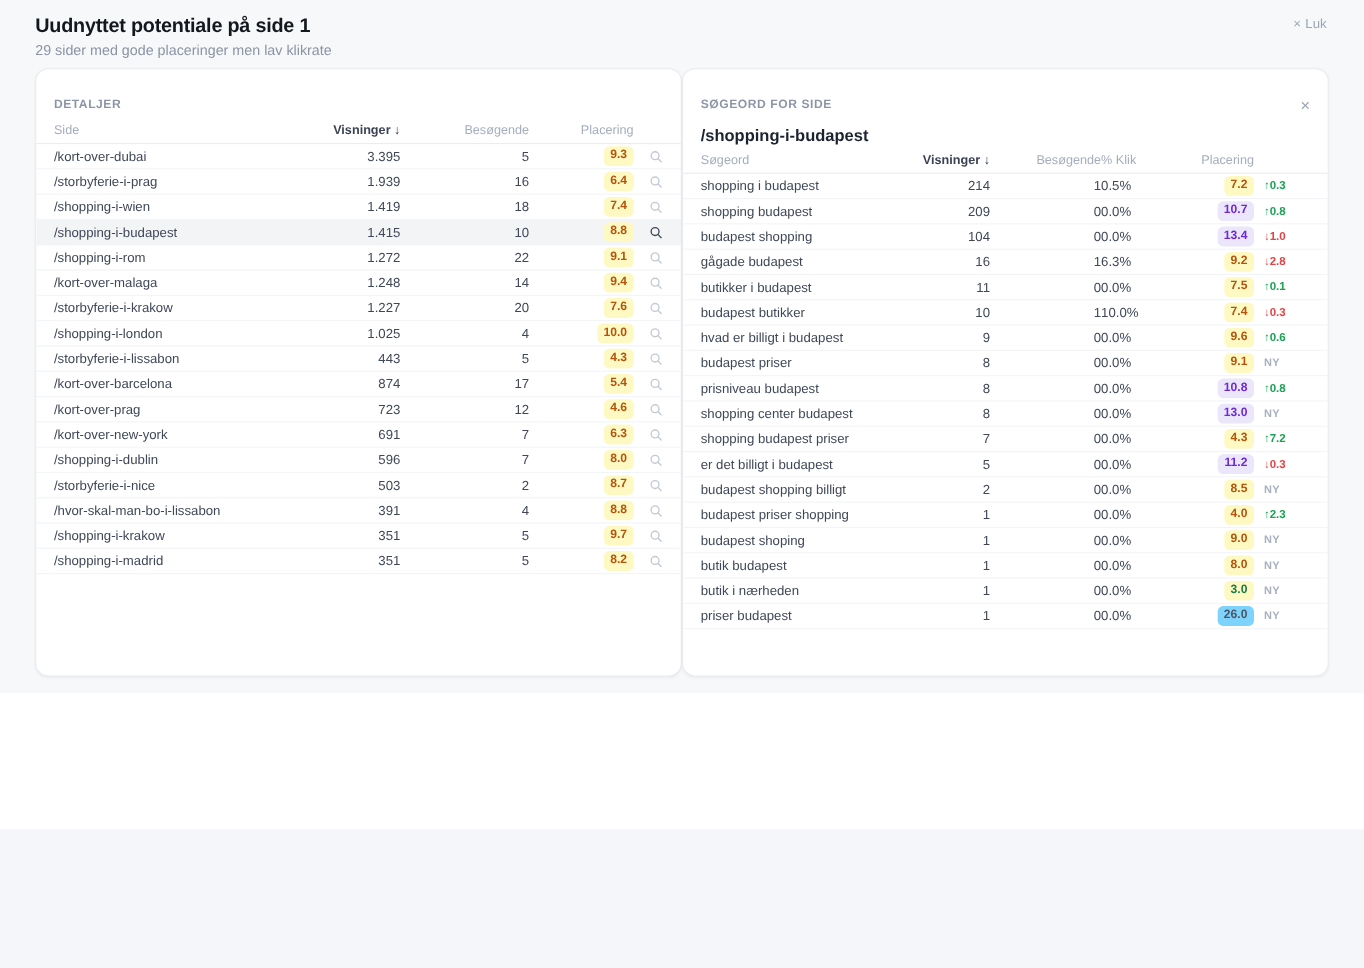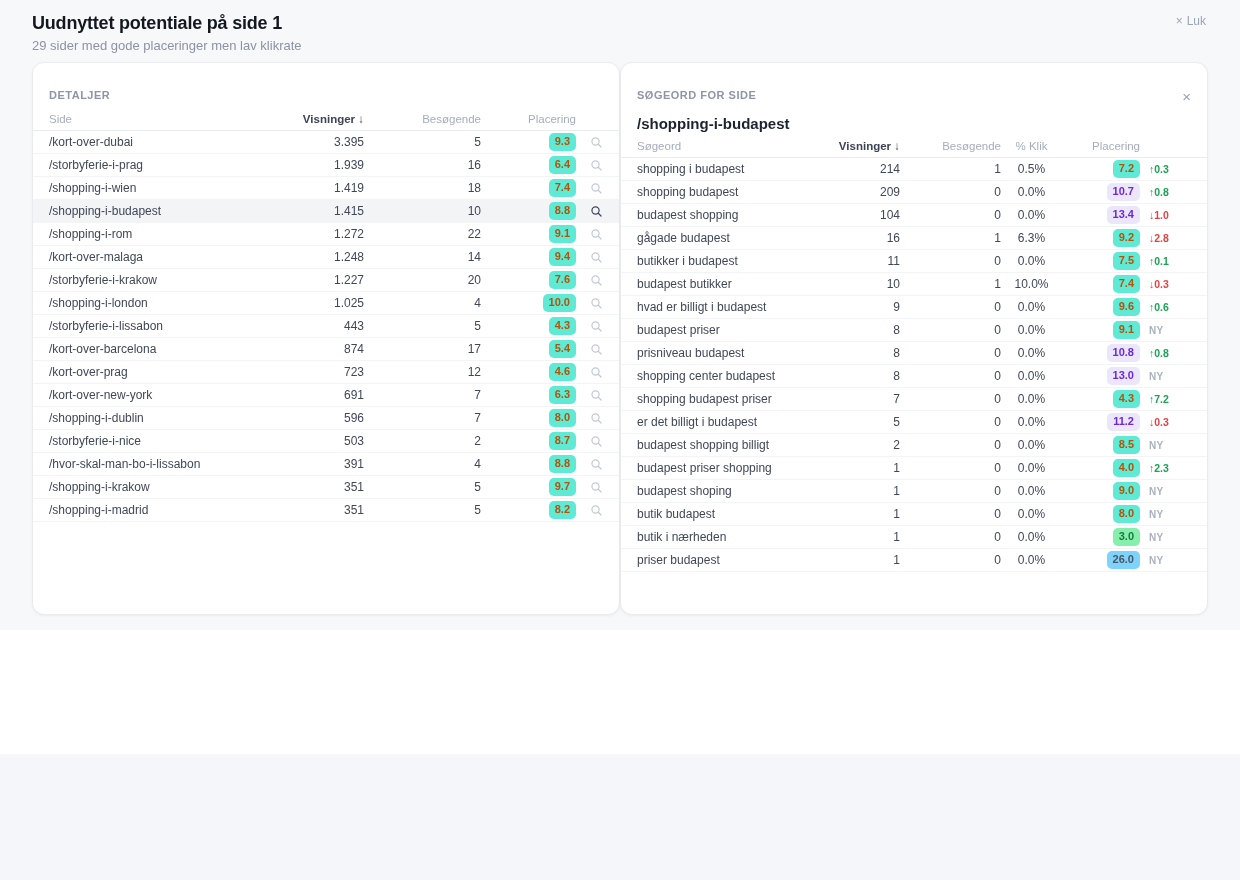--- a/index.html
+++ b/index.html
@@ -30,27 +30,27 @@
   .c-side{flex:1}
   .c-vis{width:118px;text-align:right}
   .c-bes{width:117px;text-align:right}
   .c-plc{width:95px;text-align:right}
   .c-ico{width:27px;display:flex;justify-content:flex-end;align-items:center;color:#c3c9d4}
   .trow.selected .c-ico{color:#3e485c}
   .mag{display:flex;align-items:center}
   .c-kw{flex:1}
   .c-vis2{width:110px;text-align:right}
   .c-bes2{width:101px;text-align:right}
-  .c-klik{width:61px;text-align:center}
+  .c-klik{width:61px;text-align:left}
   .c-plc2{width:78px;text-align:right}
   .c-chg{width:51px;padding-left:9px;font-size:10.5px;font-weight:700}
   .badge{display:inline-block;padding:2px 6px;border-radius:5px;font-size:11px;font-weight:700;line-height:1.2}
-  .badge-yellow{background:#5eead4;color:#b45309}
+  .badge-yellow{background:#fef9c3;color:#b45309}
   .badge-purple{background:#ebe6fa;color:#6d28d9}
-  .badge-green{background:#86efac;color:#187a45}
+  .badge-green{background:#fef9c3;color:#187a45}
   .badge-gray{background:#7dd3fc;color:#4b5563}
   .chg-up{color:#1ca254}
   .chg-down{color:#e04444}
   .chg-new{color:#a9b1c0;font-size:10px;letter-spacing:.3px}
   .white-band{height:124px;background:#ffffff}
   .gray-band{height:126px;background:#f4f6f9}
 </style>
 </head>
 <body>
 

